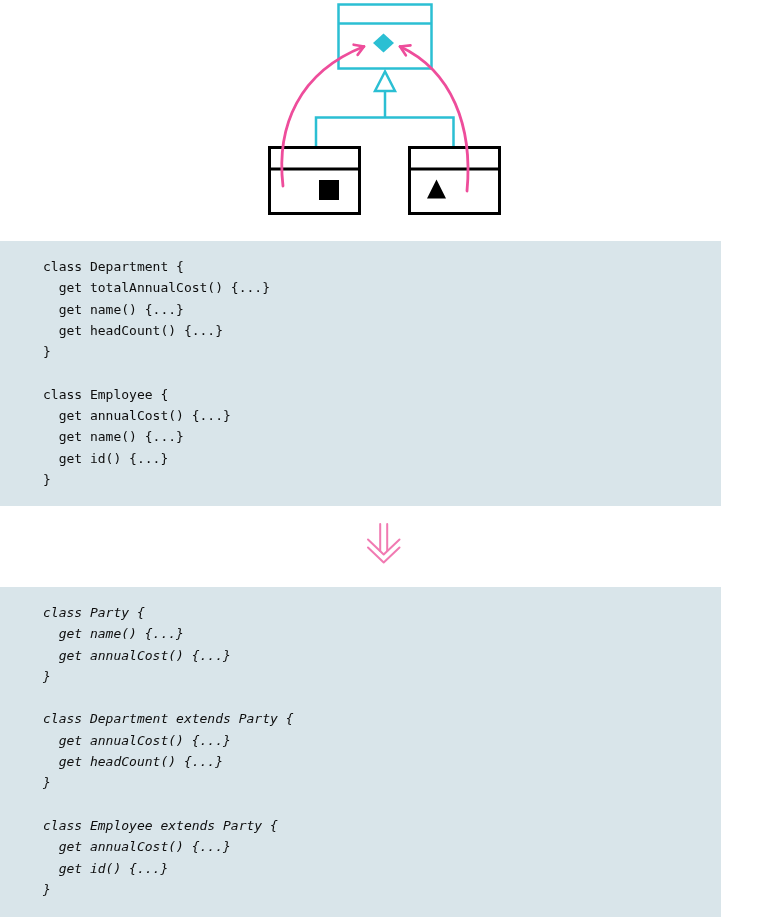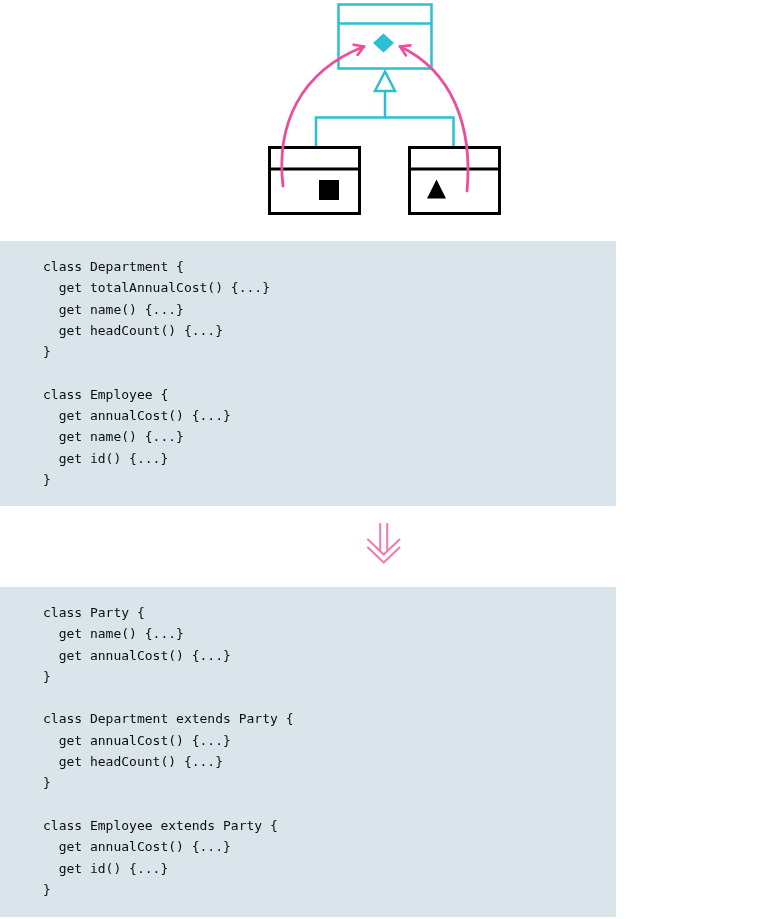--- a/index.html
+++ b/index.html
@@ -5,26 +5,26 @@
   html,body{margin:0;padding:0;}
   body{
     width:770px;height:919px;position:relative;
     background:#ffffff;
     font-family:"DejaVu Sans","Liberation Sans",sans-serif;
   }
   .stage{position:absolute;left:0;top:0;width:770px;height:919px;overflow:hidden;}
   .diagram{position:absolute;left:0;top:0;}
   .transform-arrow{position:absolute;left:0;top:516px;}
   .code-block{
-    position:absolute;left:0;width:616px;box-sizing:border-box;
+    position:absolute;left:0;width:721px;box-sizing:border-box;
     background:var(--code_bg,#d9e5ea);
     padding:15px 0 0 43px;
   }
   .block-before{top:241px;height:265px;}
-  .block-after{top:587px;height:330px;}
+  .block-after{top:587px;height:330px;font-style:italic;}
   pre.code{
     margin:0;
     font-family:"DejaVu Sans Mono","Liberation Mono",monospace;
     font-size:13px;line-height:21.3px;
     color:var(--code_text,#0d0d0d);
   }
   
   .cyan-stroke{stroke:var(--cyan,#2bbfd3);}
   .pink-stroke{stroke:var(--pink,#ee4d9b);}
   .pinklight-stroke{stroke:var(--pink_light,#f17ab2);}

